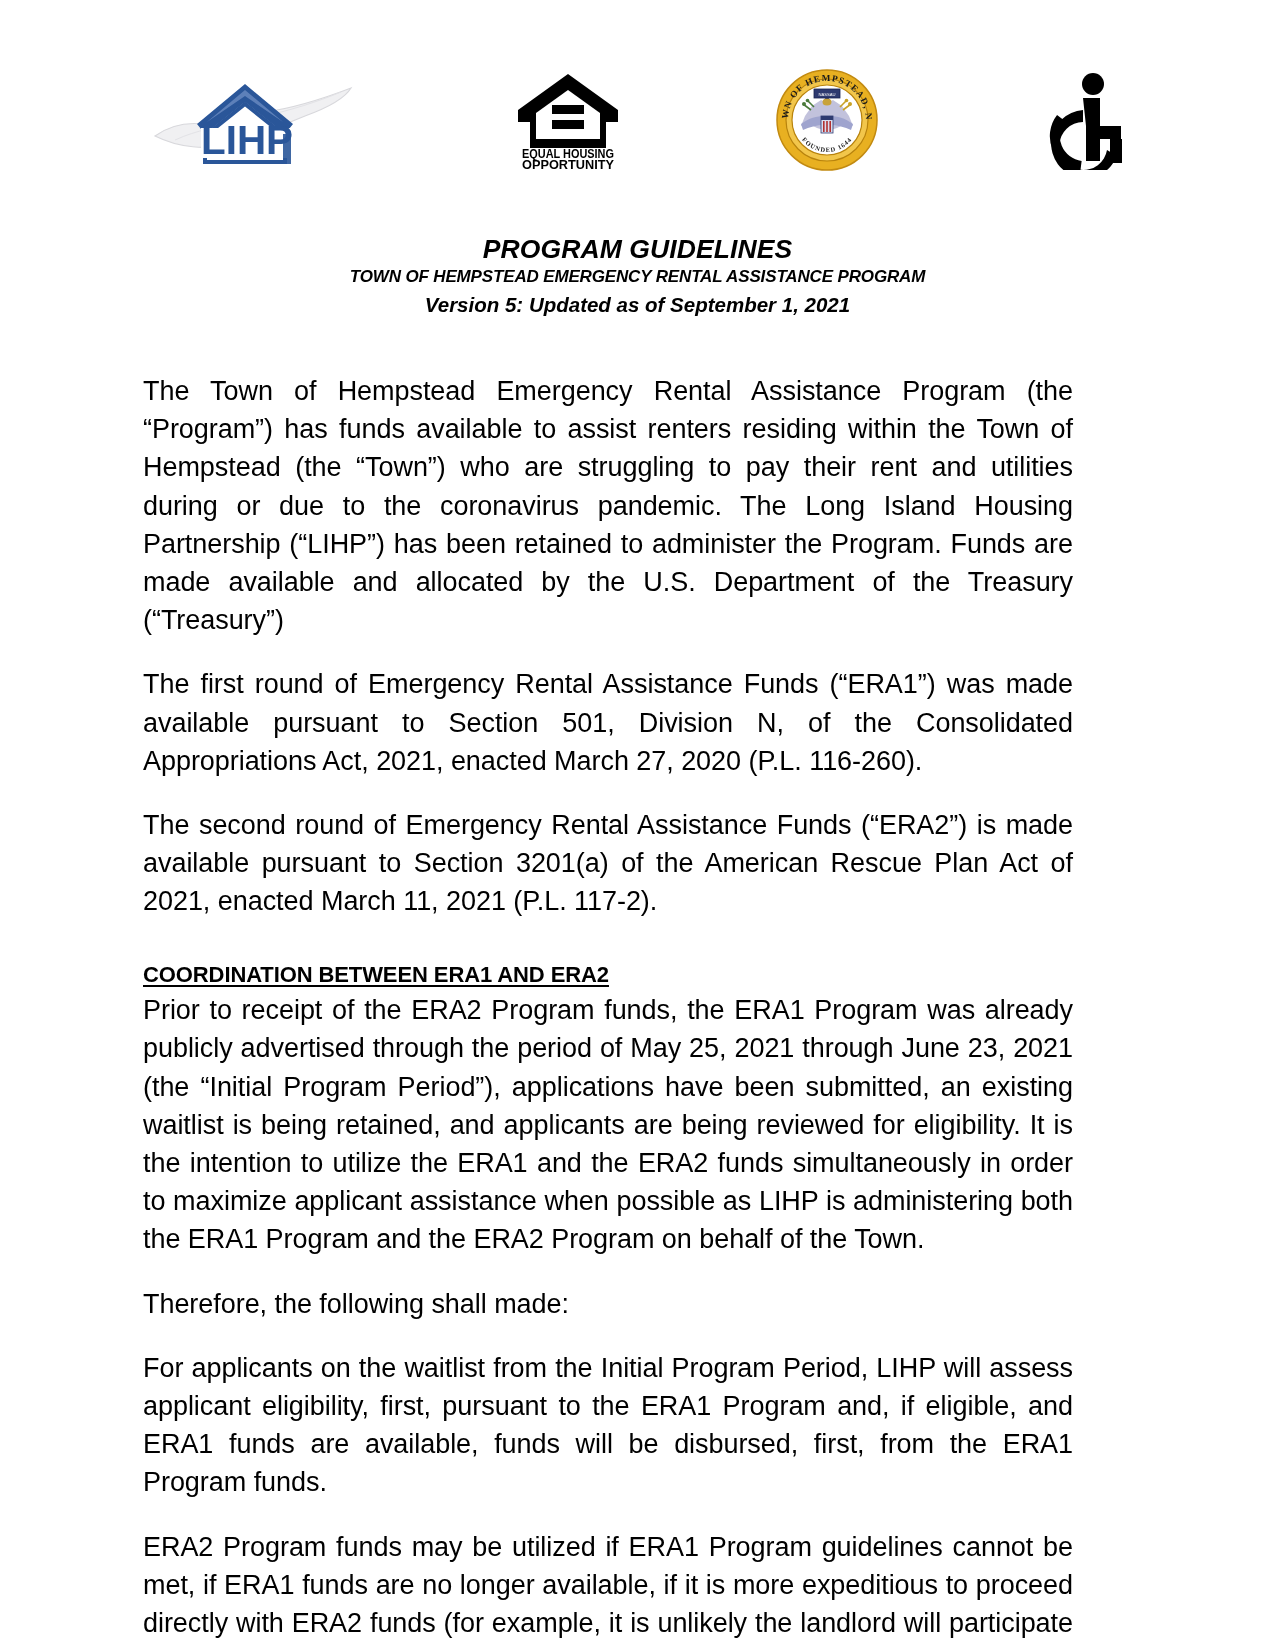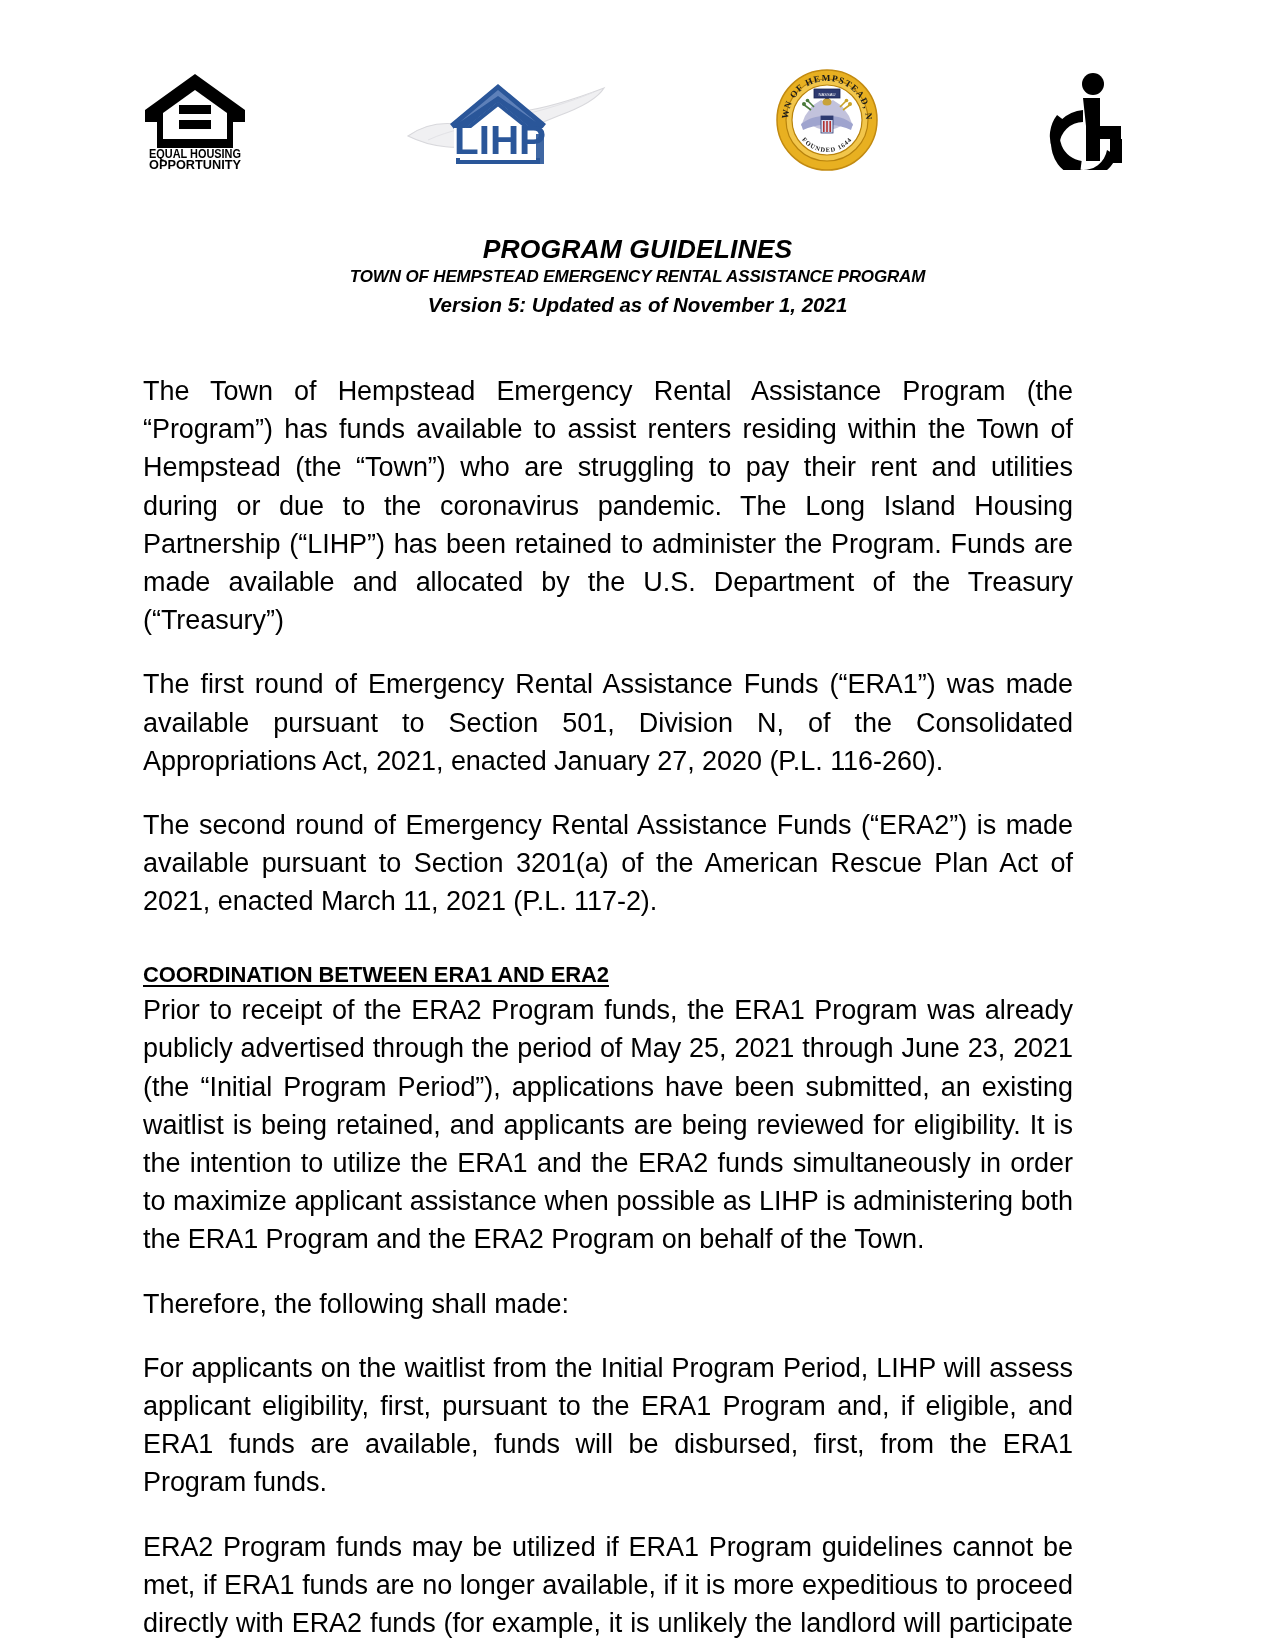--- a/index.html
+++ b/index.html
@@ -104,45 +104,45 @@
     margin-bottom: 0;
   }
 </style>
 </head>
 <body>
 
 <div class="page">
 
   <div class="logo-row">
 
+    <div class="logo-cell logo-lihp">
+      <svg width="220" height="92" viewBox="0 0 220 92">
+
+        <path d="M10 62 C24 52, 40 48, 58 50 C76 44, 96 40, 120 38 C150 34, 180 24, 206 14
+                 C200 24, 182 34, 160 42 C136 52, 110 62, 84 70 C62 76, 34 74, 10 62 Z" fill="#f0f0f2" stroke="#d8d8dc" stroke-width="1.2"></path>
+        <path d="M30 66 C52 56, 74 52, 96 50" fill="none" stroke="#e2e2e6" stroke-width="1"></path>
+        <path d="M120 42 C146 36, 172 28, 196 18" fill="none" stroke="#e2e2e6" stroke-width="1"></path>
+
+        <path d="M100 30 L60 62 L60 88 L140 88 L140 62 Z" fill="#ffffff" stroke="#2A5699" stroke-width="4"></path>
+        <path d="M100 10 L52 50 L60 60 L100 28 L140 60 L148 50 Z" fill="#2A5699"></path>
+        <path d="M100 16 L62 48 L100 22 L138 48 Z" fill="#6F8FC4" opacity="0.75"></path>
+        <rect x="56" y="54" width="92" height="30" fill="#ffffff"></rect>
+        <text x="102" y="80" font-family="'Liberation Sans', sans-serif" font-size="40" font-weight="bold" text-anchor="middle" fill="#2A5699" textLength="92" lengthAdjust="spacingAndGlyphs">LIHP</text>
+        <path d="M138 60 L146 60 L146 90 L138 90 Z" fill="#2A5699" opacity="0.9"></path>
+      </svg>
+    </div>
+
     <div class="logo-cell logo-eho">
       <svg width="108" height="100" viewBox="0 0 108 100">
         <path d="M54 4 L104 40 L104 52 L92 52 L92 78 L16 78 L16 52 L4 52 L4 40 Z" fill="#000"></path>
         <path d="M54 20 L86 43 L86 69 L22 69 L22 43 Z" fill="#fff"></path>
         <rect x="38" y="35" width="32" height="9" fill="#000"></rect>
         <rect x="38" y="50" width="32" height="9" fill="#000"></rect>
         <text x="54" y="88" font-family="'Liberation Sans', sans-serif" font-size="12.5" font-weight="bold" text-anchor="middle" fill="#000" textLength="92" lengthAdjust="spacingAndGlyphs">EQUAL HOUSING</text>
         <text x="54" y="99" font-family="'Liberation Sans', sans-serif" font-size="12.5" font-weight="bold" text-anchor="middle" fill="#000" textLength="92" lengthAdjust="spacingAndGlyphs">OPPORTUNITY</text>
-      </svg>
-    </div>
-
-    <div class="logo-cell logo-lihp">
-      <svg width="220" height="92" viewBox="0 0 220 92">
-
-        <path d="M10 62 C24 52, 40 48, 58 50 C76 44, 96 40, 120 38 C150 34, 180 24, 206 14
-                 C200 24, 182 34, 160 42 C136 52, 110 62, 84 70 C62 76, 34 74, 10 62 Z" fill="#f0f0f2" stroke="#d8d8dc" stroke-width="1.2"></path>
-        <path d="M30 66 C52 56, 74 52, 96 50" fill="none" stroke="#e2e2e6" stroke-width="1"></path>
-        <path d="M120 42 C146 36, 172 28, 196 18" fill="none" stroke="#e2e2e6" stroke-width="1"></path>
-
-        <path d="M100 30 L60 62 L60 88 L140 88 L140 62 Z" fill="#ffffff" stroke="#2A5699" stroke-width="4"></path>
-        <path d="M100 10 L52 50 L60 60 L100 28 L140 60 L148 50 Z" fill="#2A5699"></path>
-        <path d="M100 16 L62 48 L100 22 L138 48 Z" fill="#6F8FC4" opacity="0.75"></path>
-        <rect x="56" y="54" width="92" height="30" fill="#ffffff"></rect>
-        <text x="102" y="80" font-family="'Liberation Sans', sans-serif" font-size="40" font-weight="bold" text-anchor="middle" fill="#2A5699" textLength="92" lengthAdjust="spacingAndGlyphs">LIHP</text>
-        <path d="M138 60 L146 60 L146 90 L138 90 Z" fill="#2A5699" opacity="0.9"></path>
       </svg>
     </div>
 
     <div class="logo-cell logo-seal">
       <svg width="104" height="104" viewBox="0 0 104 104">
         <defs>
           <path id="ringTop" d="M 52,52 m -39,0 a 39,39 0 1,1 78,0" fill="none"></path>
           <path id="ringBot" d="M 52,52 m -32,0 a 32,32 0 1,0 64,0" fill="none"></path>
         </defs>
         <circle cx="52" cy="52" r="50" fill="#E8B021" stroke="#C28A10" stroke-width="1.5"></circle>
@@ -188,28 +188,28 @@
         <path d="M69 69 h12 v24 h-12 z" fill="#000"></path>
         <path d="M42 40 A34 34 0 1 0 76 86 L66 80 A24 24 0 1 1 42 52 Z" fill="#000"></path>
         <path d="M20 48 A30 30 0 0 0 40 96" fill="none" stroke="#000" stroke-width="10" stroke-linecap="butt"></path>
       </svg>
     </div>
   </div>
 
   <div class="title-block">
     <div class="title-line-1">PROGRAM GUIDELINES</div>
     <div class="title-line-2">TOWN OF HEMPSTEAD EMERGENCY RENTAL ASSISTANCE PROGRAM</div>
-    <div class="title-line-3">Version 5: Updated as of November 1, 2021</div>
+    <div class="title-line-3">Version 5: Updated as of September 1, 2021</div>
   </div>
 
   <div class="body-area">
 
 
     <p class="para">The Town of Hempstead Emergency Rental Assistance Program (the “Program”) has funds available to assist renters residing within the Town of Hempstead (the “Town”) who are struggling to pay their rent and utilities during or due to the coronavirus pandemic. The Long Island Housing Partnership (“LIHP”) has been retained to administer the Program. Funds are made available and allocated by the U.S. Department of the Treasury (“Treasury”)</p>
-    <p class="para">The first round of Emergency Rental Assistance Funds (“ERA1”) was made available pursuant to Section 501, Division N, of the Consolidated Appropriations Act, 2021, enacted January 27, 2020 (P.L. 116-260).</p>
+    <p class="para">The first round of Emergency Rental Assistance Funds (“ERA1”) was made available pursuant to Section 501, Division N, of the Consolidated Appropriations Act, 2021, enacted March 27, 2020 (P.L. 116-260).</p>
     <p class="para tight">The second round of Emergency Rental Assistance Funds (“ERA2”) is made available pursuant to Section 3201(a) of the American Rescue Plan Act of 2021, enacted March 11, 2021 (P.L. 117-2).</p>
 
     <div class="section-heading spaced-above">COORDINATION BETWEEN ERA1 AND ERA2</div>
 
     <p class="para">Prior to receipt of the ERA2 Program funds, the ERA1 Program was already publicly advertised through the period of May 25, 2021 through June 23, 2021 (the “Initial Program Period”), applications have been submitted, an existing waitlist is being retained, and applicants are being reviewed for eligibility.   It is the intention to utilize the ERA1 and the ERA2 funds simultaneously in order to maximize applicant assistance when possible as LIHP is administering both the ERA1 Program and the ERA2 Program on behalf of the Town.</p>
     <p class="para">Therefore, the following shall made:</p>
     <p class="para">For applicants on the waitlist from the Initial Program Period, LIHP will assess applicant eligibility, first, pursuant to the ERA1 Program and, if eligible, and ERA1 funds are available, funds will be disbursed, first, from the ERA1 Program funds.</p>
     <p class="para last">ERA2 Program funds may be utilized if ERA1 Program guidelines cannot be met, if ERA1 funds are no longer available, if it is more expeditious to proceed directly with ERA2 funds (for example, it is unlikely the landlord will participate or the tenant has requested that the landlord not be engaged), if LIHP determines it is desirable to proceed directly with ERA2 funds, or  if additional funds are necessary to meet the needs of the applicant and funds available under the ERA1 Program have been exhausted for the applicant.  LIHP will assess whether ERA2 Program funds may be applied. Applications and documentation received pursuant to the Initial Program Period will be deemed received for both ERA1 and ERA2.</p>
   </div>
 

